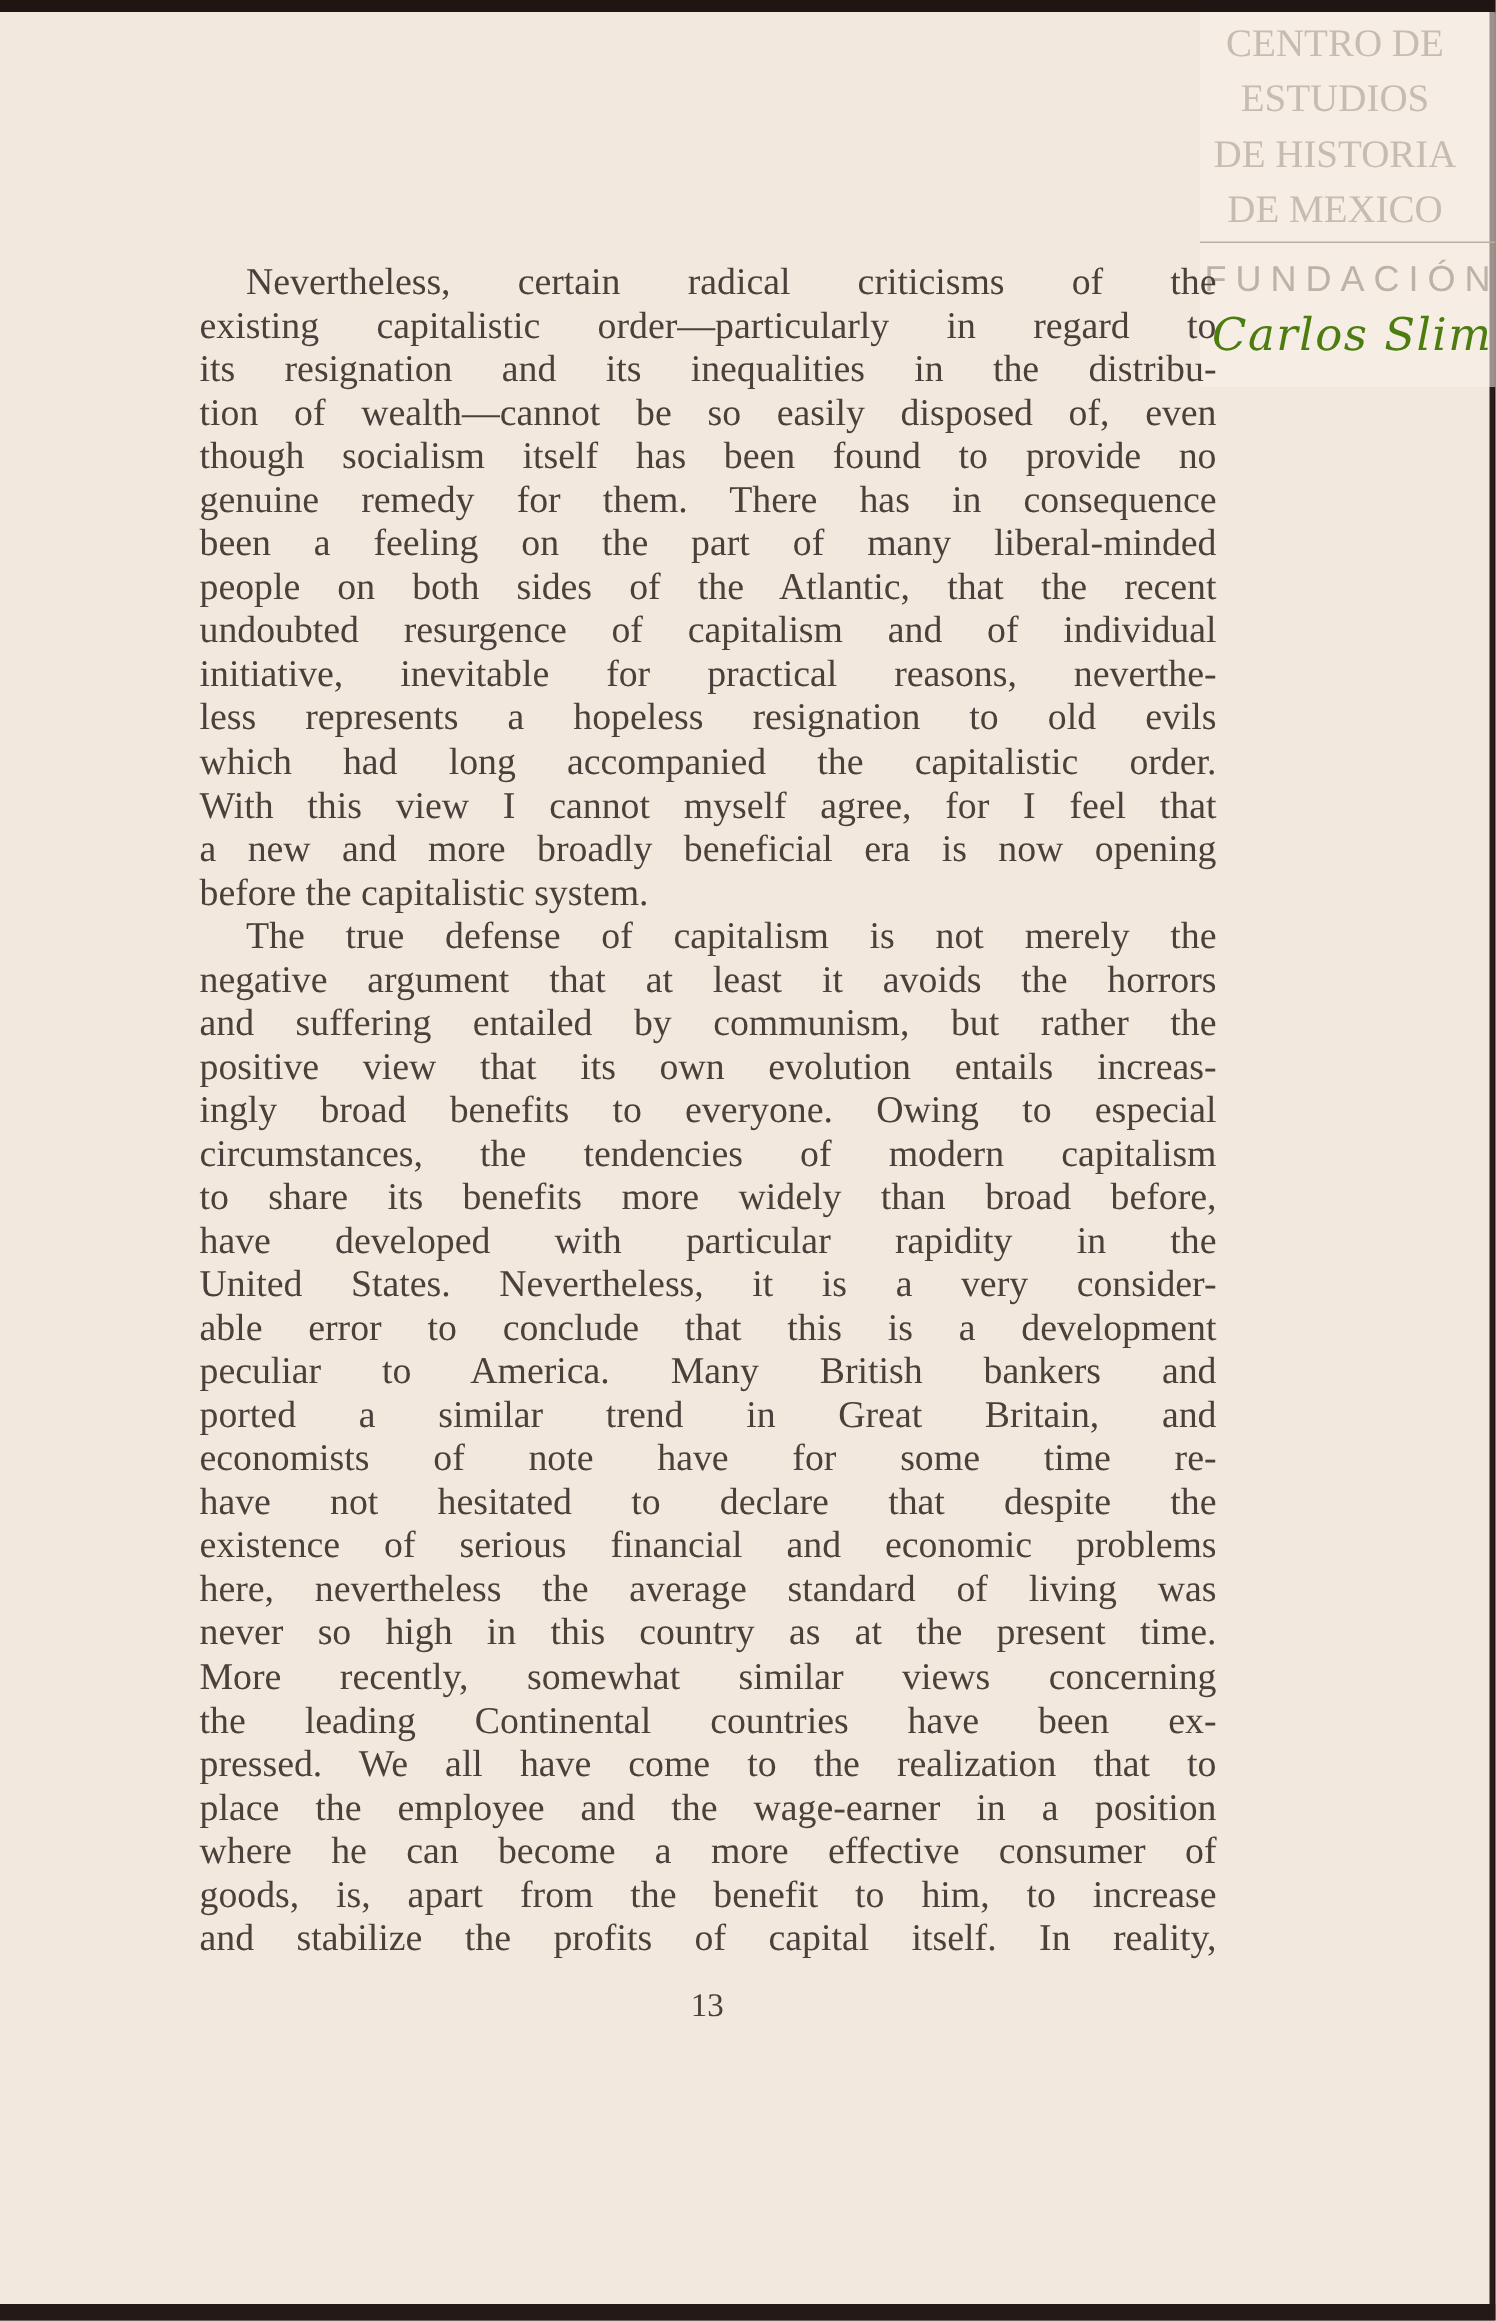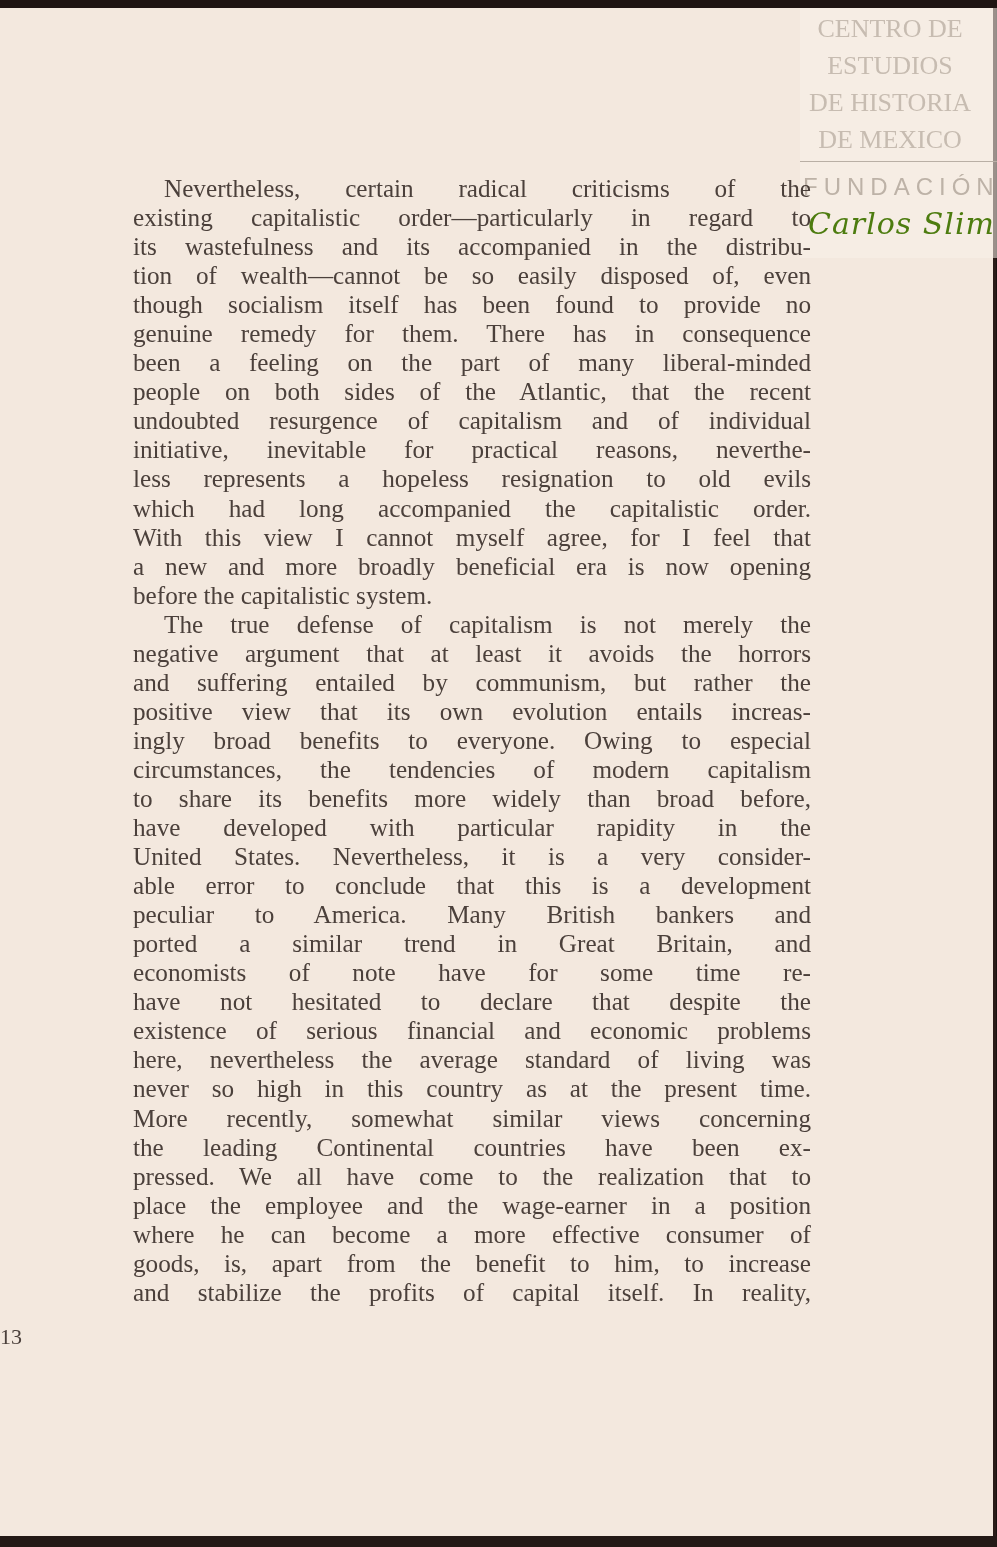--- a/index.html
+++ b/index.html
@@ -40,21 +40,21 @@
   }
   .text {
     position: absolute; left: 133px; top: 166px; width: 678px;
     font-family: "Liberation Serif", serif; font-size: 25.2px; line-height: 29.05px;
     color: #4b403b; text-align: justify;
   }
   .line { display: block; white-space: nowrap; text-align-last: justify; height: 29.05px; }
   .line.last { text-align-last: left; }
   .line.indent { padding-left: 31px; }
   .pagenum {
-    position: absolute; left: 0; width: 943px; top: 1316px; text-align: left;
+    position: absolute; left: 0; width: 943px; top: 1316px; text-align: center;
     font-family: "Liberation Serif", serif; font-size: 22px; color: #4b403b;
   }
 </style>
 </head>
 <body>
 
 <div class="topbar"></div>
 
 <div class="page">
 
@@ -67,21 +67,21 @@
     </div>
     <div class="wm-rule"></div>
     <div class="wm-fund">FUNDACIÓN</div>
     <div class="wm-sig">Carlos Slim</div>
   </div>
 
   <div class="text">
     <div>
       <span class="line indent">Nevertheless, certain radical criticisms of the</span>
       <span class="line">existing capitalistic order—particularly in regard to</span>
-      <span class="line">its wastefulness and its accompanied in the distribu-</span>
+      <span class="line">its resignation and its inequalities in the distribu-</span>
       <span class="line">tion of wealth—cannot be so easily disposed of, even</span>
       <span class="line">though socialism itself has been found to provide no</span>
       <span class="line">genuine remedy for them.  There has in consequence</span>
       <span class="line">been a feeling on the part of many liberal-minded</span>
       <span class="line">people on both sides of the Atlantic, that the recent</span>
       <span class="line">undoubted resurgence of capitalism and of individual</span>
       <span class="line">initiative, inevitable for practical reasons, neverthe-</span>
       <span class="line">less represents a hopeless resignation to old evils</span>
       <span class="line">which had long accompanied the capitalistic order.</span>
       <span class="line">With this view I cannot myself agree, for I feel that</span>

